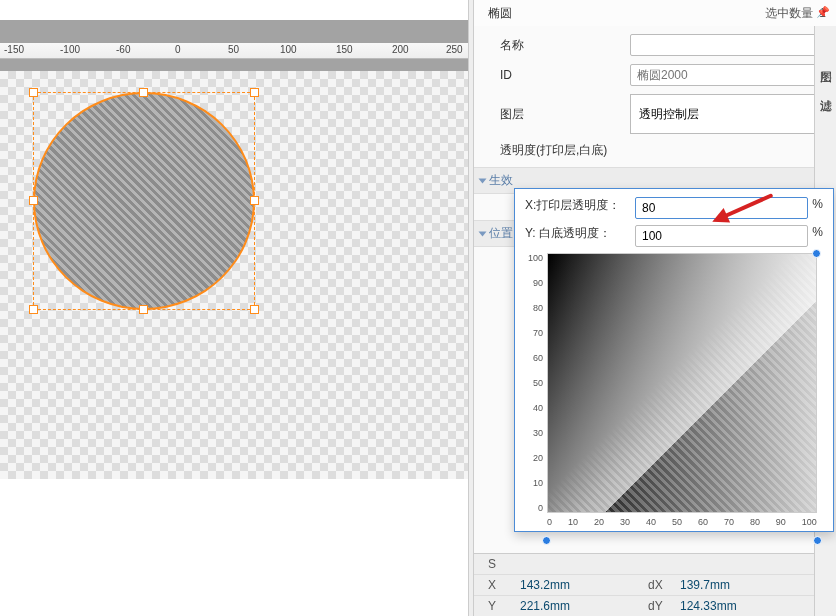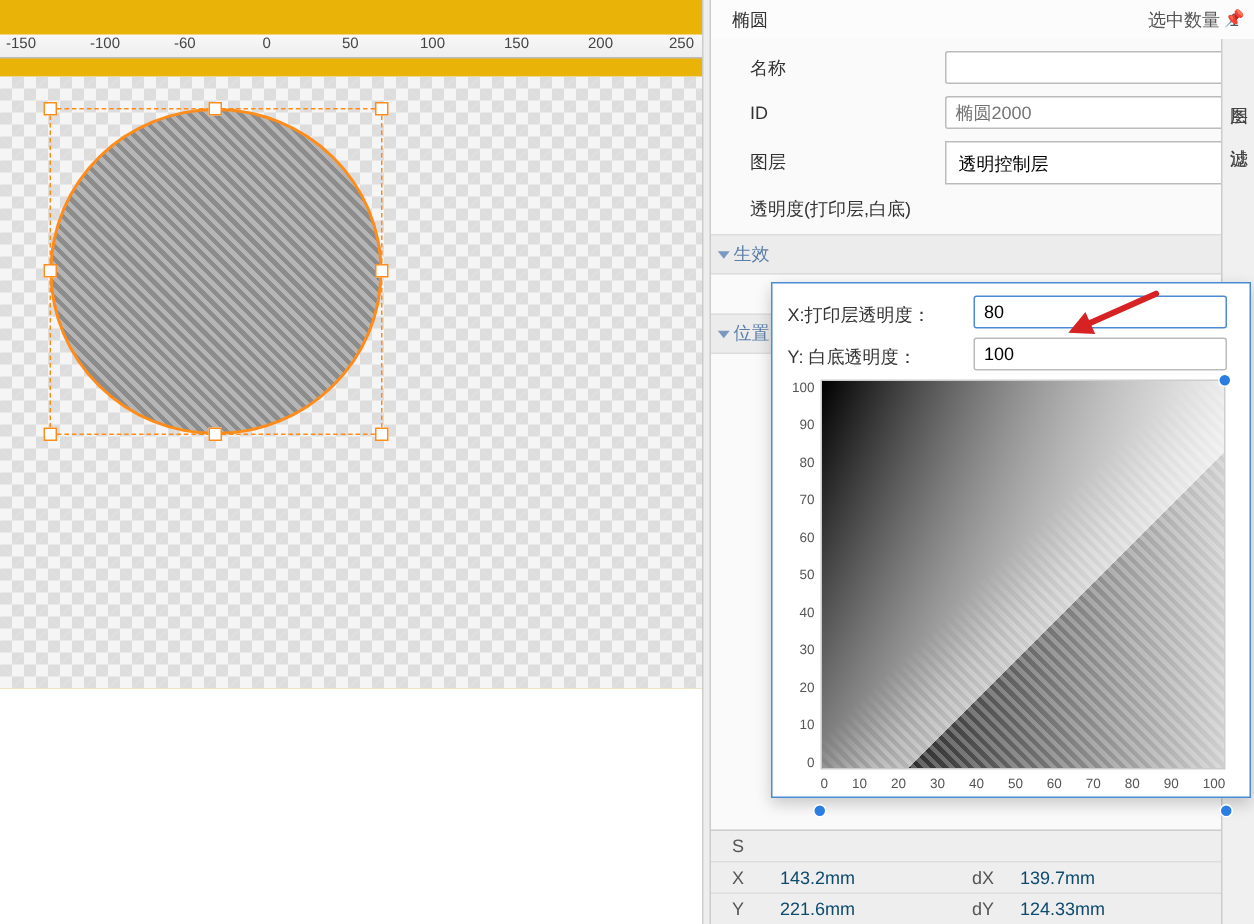--- a/index.html
+++ b/index.html
@@ -12,21 +12,22 @@
     overflow: hidden;
     position: relative;
     background: #fff;
   }
   .app { display: flex; width: 836px; height: 616px; }
   .canvas-area {
     width: 468px;
     height: 459px;
     position: relative;
     overflow: hidden;
-    background: #eab308;
+    background: #a3a3a3;
+    margin-top: 20px;
   }
   .ruler-h {
     position: absolute;
     top: 23px; left: 0; width: 468px; height: 16px;
     background: linear-gradient(#f8f8f8,#eee);
     border-bottom: 1px solid #bbb;
     font-size: 10px;
   }
   .ruler-h .tick {
     position: absolute; top: 1px; font-size: 10px; color: #444;
@@ -101,36 +102,36 @@
     gap: 10px;
   }
   .row label { flex: 0 0 120px; color:#333; font-size:12px; }
   .row input[type=text] {
     flex:1; height:22px; border:1px solid #bbb; padding:0 6px;
     font-size:12px; color:#333; border-radius:2px;
     background:#fff;
   }
   .row input[readonly]{color:#aaa;}
   .row select {
-    flex:1; height:29px; border:1px solid #bbb; padding:0 4px;
+    flex:1; height:40px; border:1px solid #bbb; padding:0 4px;
     font-size:12px; background:#fff;
   }
   .row .static { flex:1; font-size:12px; color:#333; }
   .popup {
     position:absolute;
     top: 188px; left: 40px;
     width: 320px;
     background:#fff;
     border:1px solid #4b8bd6;
     padding: 8px 10px 4px 10px;
     box-shadow: 0 4px 10px rgba(0,0,0,0.2);
     z-index: 5;
   }
   .popup .prow{
-    display:flex; align-items:flex-end; margin-bottom:6px; gap:18px;
+    display:flex; align-items:flex-start; margin-bottom:6px; gap:4px;
   }
   .popup .prow label{ flex:0 0 106px; font-size:12px; color:#333;}
   .popup .prow input{
     flex:1; height:22px; border:1px solid #4b8bd6; padding:0 6px;
     font-size:12px; border-radius:2px;
   }
   .popup .prow input.plain{border-color:#bbb}
   .grad-wrap{
     display:flex; align-items:flex-end;
   }

